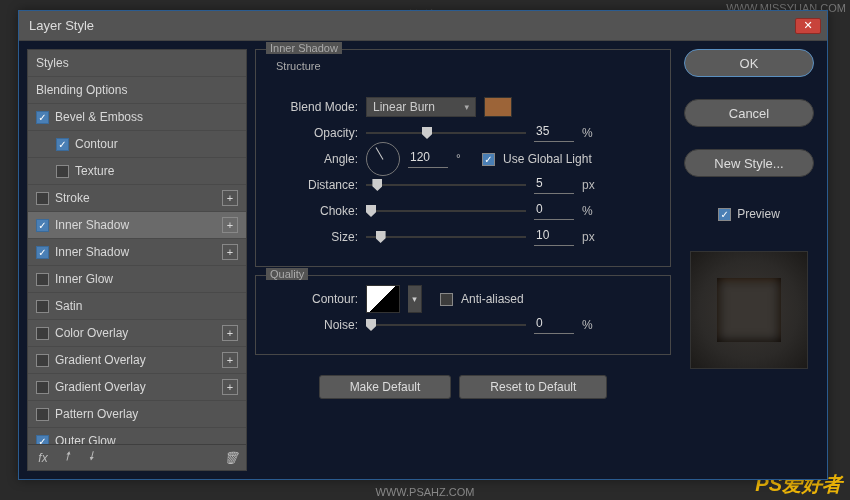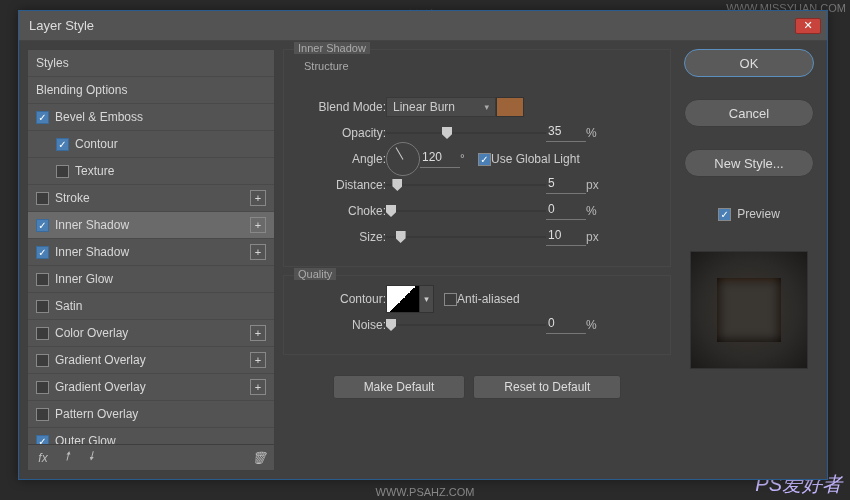--- a/index.html
+++ b/index.html
@@ -1,42 +1,42 @@
 <!DOCTYPE html>
 <html><head>
 <meta charset="utf-8">
 <style>
 *{box-sizing:border-box;margin:0;padding:0;font-family:"Segoe UI",Tahoma,sans-serif;user-select:none}
 body{background:#2a2a2a;width:850px;height:500px;overflow:hidden;font-size:12px;color:#ccc;position:relative}
 .watermark-tr{position:absolute;top:2px;right:4px;font-size:11px;color:#777}
 .watermark-br{position:absolute;bottom:2px;right:8px;font-size:20px;font-weight:bold;font-style:italic;color:#5fa8d6}
-.watermark-br span{color:#c4b5fd;font-weight:normal}
+.watermark-br span{color:#eab308;font-weight:bold}
 .watermark-bc{position:absolute;bottom:2px;left:50%;transform:translateX(-50%);font-size:11px;color:#888}
 .wm-top{position:absolute;top:8px;left:50%;transform:translateX(-50%);font-size:10px;color:#aaa}
-.dialog{position:absolute;top:10px;left:18px;width:810px;height:470px;background:#404040;border:1px solid #2a5b8f;box-shadow:0 0 10px rgba(0,0,0,.4)}
+.dialog{position:absolute;top:10px;left:18px;width:810px;height:470px;background:#0f172a;border:1px solid #2a5b8f;box-shadow:0 0 10px rgba(0,0,0,.4)}
 .titlebar{height:30px;background:#535353;display:flex;align-items:center;padding:0 6px;border-bottom:1px solid #444}
 .titlebar .t{color:#ddd;font-size:13px;padding-left:4px}
 .titlebar .close{margin-left:auto;width:26px;height:16px;background:#c8433b;color:#fff;border:1px solid #8a2b25;display:flex;align-items:center;justify-content:center;font-size:11px;border-radius:2px;cursor:pointer}
 .body{display:flex;height:calc(100% - 30px);padding:8px;gap:8px}
-.left{width:248px;display:flex;flex-direction:column;border:1px solid #3f3f3f;background:#535353}
+.left{width:220px;display:flex;flex-direction:column;border:1px solid #3f3f3f;background:#535353}
 .style-list{flex:1;overflow:hidden}
 .style-row{height:27px;display:flex;align-items:center;padding:0 8px;color:#d8d8d8;border-bottom:1px solid #494949;cursor:pointer;gap:6px;background:#535353;position:relative}
 .style-row.indent{padding-left:28px}
 .style-row.selected{background:#6a6a6a}
 .style-row .cb{width:13px;height:13px;border:1px solid #888;background:#3c3c3c;display:inline-flex;align-items:center;justify-content:center;font-size:10px;color:#fff}
 .style-row .cb.on{background:#4a7fb5;border-color:#3a6a9a}
 .style-row .cb.on::after{content:"✓";font-size:10px}
 .style-row .plus{margin-left:auto;width:16px;height:16px;border:1px solid #888;display:flex;align-items:center;justify-content:center;font-size:11px}
 .left-footer{height:26px;border-top:1px solid #3f3f3f;display:flex;align-items:center;padding:0 8px;gap:10px;font-style:italic}
 .ico{width:14px;height:14px;display:inline-flex;align-items:center;justify-content:center;color:#bbb;cursor:pointer}
 .mid{flex:1;display:flex;flex-direction:column;gap:8px}
 .group{border:1px solid #474747;padding:10px 12px 16px;position:relative}
 .group-title{position:absolute;top:-8px;left:10px;background:#535353;padding:0 4px;color:#aaa;font-size:11px}
 .subtitle{color:#aaa;font-size:11px;margin-bottom:22px;padding-left:8px}
-.row{display:flex;align-items:center;height:26px;gap:0}
+.row{display:flex;align-items:center;height:26px;gap:8px}
 .row .lbl{width:90px;text-align:right;color:#ccc}
 .select{width:110px;height:20px;background:#4a4a4a;border:1px solid #393939;display:flex;align-items:center;padding:0 6px;justify-content:space-between;cursor:pointer}
 .select .chev{font-size:9px;color:#aaa}
 .swatch{width:28px;height:20px;background:#9c6438;border:1px solid #333;cursor:pointer}
 .slider{position:relative;flex:1;max-width:160px;height:14px}
 .slider .track{position:absolute;top:6px;left:0;right:0;height:2px;background:#393939}
 .slider .thumb{position:absolute;top:1px;width:10px;height:12px;background:#ccc;clip-path:polygon(0 0,100% 0,100% 60%,50% 100%,0 60%);cursor:pointer}
 .num{width:40px;height:18px;background:transparent;border:none;border-bottom:1px solid #777;color:#ddd;text-align:left;padding:0 2px;cursor:text}
 .unit{color:#bbb;width:18px}
 .angle-dial{width:34px;height:34px;border:1px solid #777;border-radius:50%;position:relative;cursor:pointer;display:inline-block}

